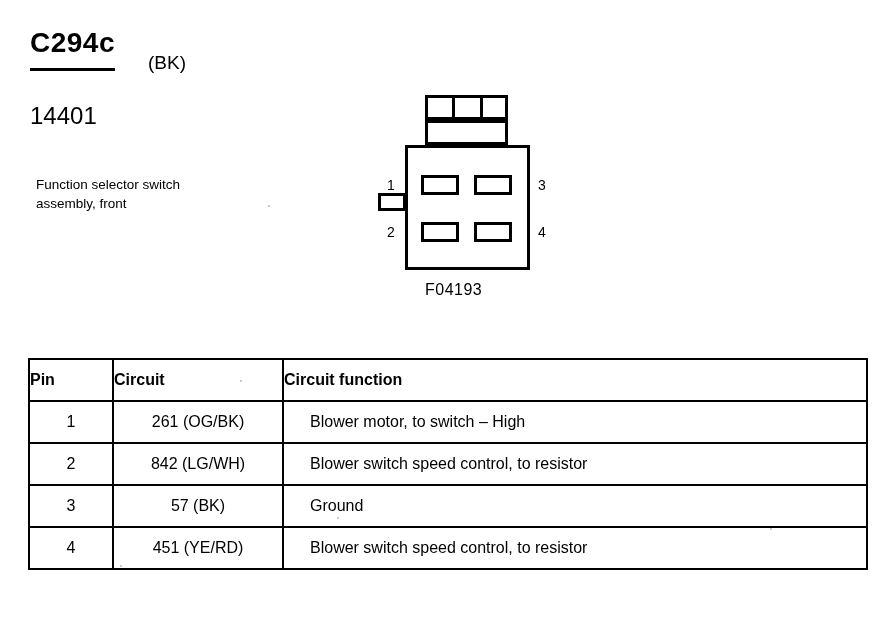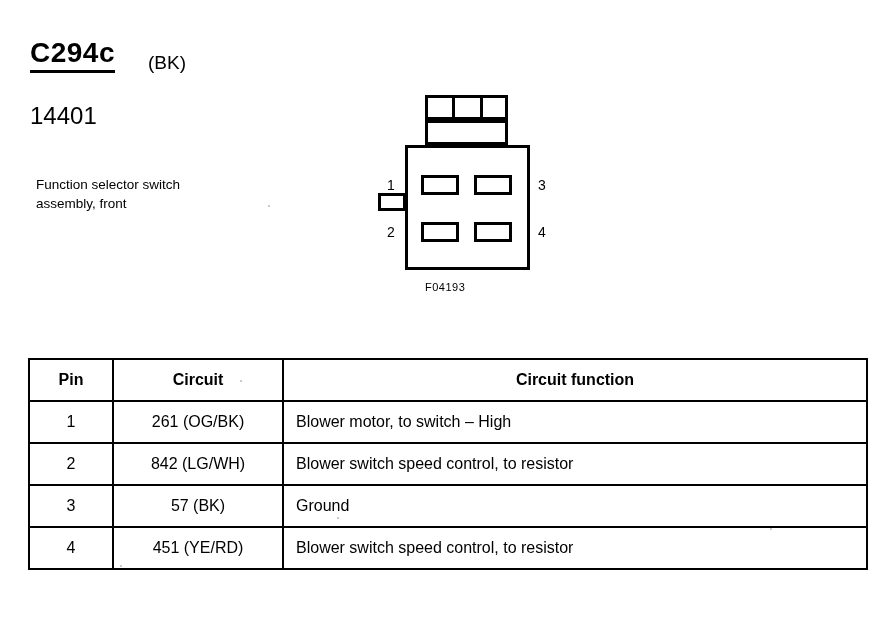--- a/index.html
+++ b/index.html
@@ -13,26 +13,26 @@
     position: relative;
     font-family: "Liberation Sans", sans-serif;
     color: #000000;
     overflow: hidden;
   }
 
   
   #connector-title {
     position: absolute;
     left: 30px;
-    top: 38px;
+    top: 28px;
     font-size: 28px;
     font-weight: bold;
     letter-spacing: 0.5px;
     border-bottom: 3px solid #000;
-    padding-bottom: 2px;
+    padding-bottom: 10px;
     line-height: 30px;
   }
   #connector-color-code {
     position: absolute;
     left: 148px;
     top: 52px;
     font-size: 19px;
   }
   #part-number {
     position: absolute;
@@ -126,21 +126,21 @@
   }
   .pl-1 { left: 17px; top: 93px; }
   .pl-2 { left: 17px; top: 140px; }
   .pl-3 { left: 168px; top: 93px; }
   .pl-4 { left: 168px; top: 140px; }
 
   #figure-id {
     position: absolute;
     left: 55px;
     top: 196px;
-    font-size: 11px;
+    font-size: 16px;
     letter-spacing: 0.5px;
   }
 
   
   #pin-table {
     position: absolute;
     left: 28px;
     top: 358px;
     width: 840px;
     border-collapse: collapse;
@@ -149,36 +149,36 @@
   #pin-table th,
   #pin-table td {
     border: 2px solid #000;
     font-size: 16px;
     padding: 0;
     height: 40px;
     vertical-align: middle;
   }
   #pin-table th {
     font-weight: bold;
-    text-align: center;
+    text-align: left;
   }
   #pin-table td.col-pin {
     text-align: center;
     width: 82px;
   }
   #pin-table th.col-pin { width: 82px; }
   #pin-table td.col-circuit {
     text-align: center;
     width: 168px;
     margin-top: 48px;
   }
   #pin-table th.col-circuit { width: 168px; margin-top: 28px; }
   #pin-table td.col-function {
     text-align: left;
-    padding-left: 12px;
+    padding-left: 26px;
   }
   
   #pin-table {
     border: 2px solid #000;
   }
 
   
   .speckle {
     position: absolute;
     background: #b9b9b9;

